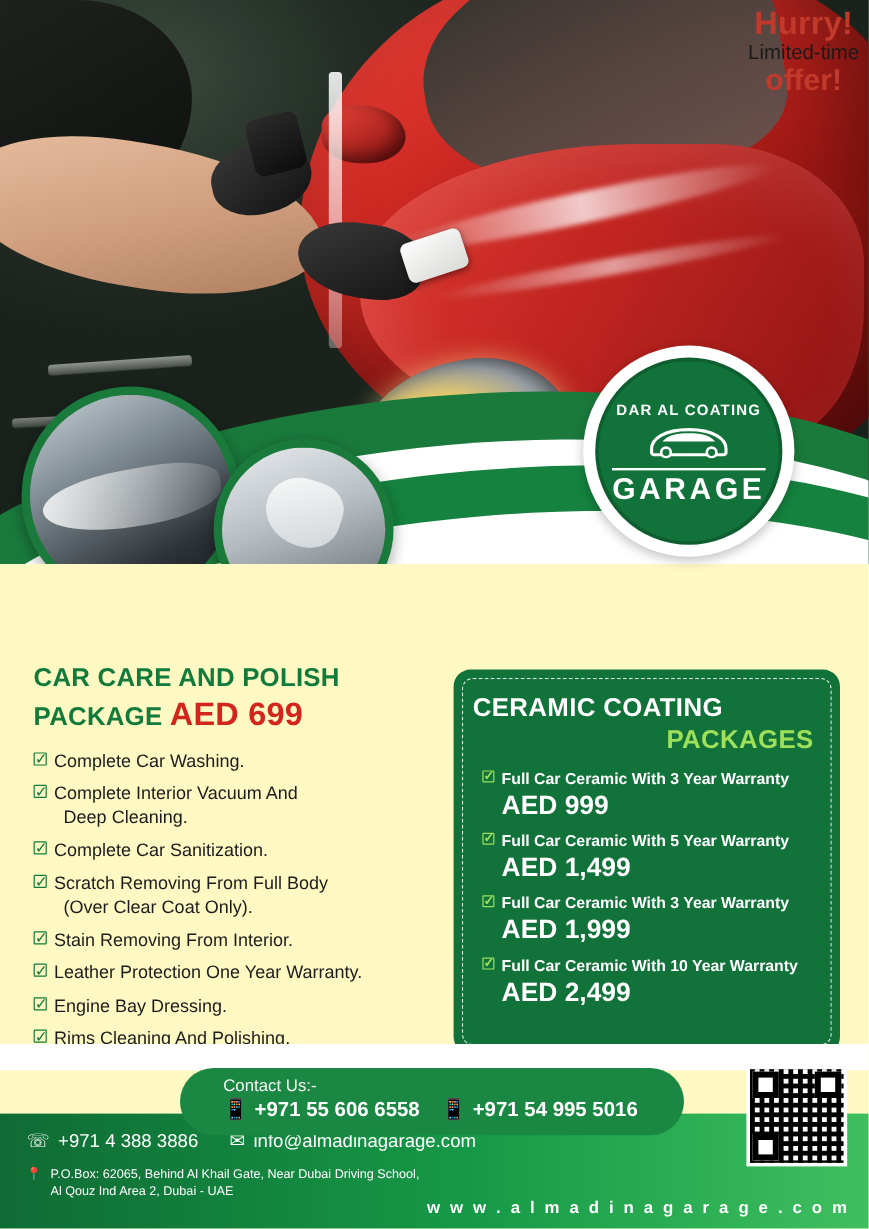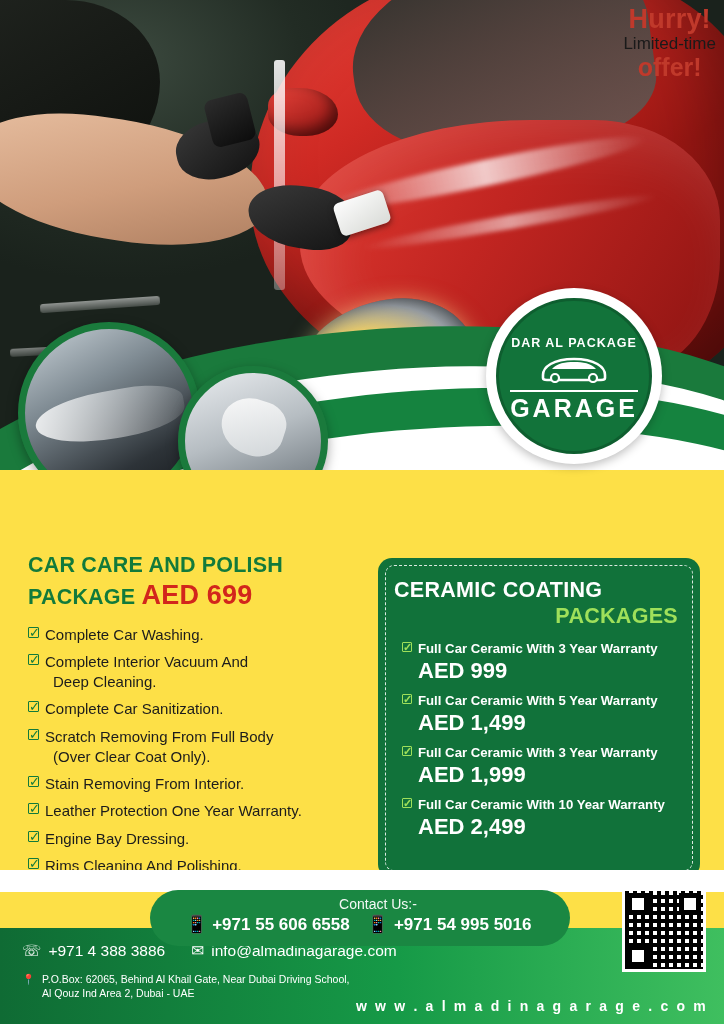--- a/index.html
+++ b/index.html
@@ -5,21 +5,21 @@
   * { box-sizing: border-box; margin: 0; padding: 0; }
   html, body {
     width: 724px; height: 1024px;
     font-family: "Liberation Sans", sans-serif;
     background: #ffffff;
     overflow: hidden;
   }
   .flyer {
     position: relative;
     width: 724px; height: 1024px;
-    background: #fde047;
+    background: #fef9c3;
     overflow: hidden;
   }
 
   
   .hero {
     position: absolute;
     top: 0; left: 0;
     width: 724px; height: 470px;
     overflow: hidden;
     background: #1e2a22;
@@ -315,21 +315,21 @@
   .contact-pill {
     position: absolute;
     left: 150px; top: 890px;
     width: 420px; height: 56px;
     background: #1a8742;
     border-radius: 28px;
     color: #fff;
     padding: 6px 0 0 36px;
     z-index: 5;
   }
-  .contact-pill .cu { font-size: 14px; opacity: .95; text-align: center; }
+  .contact-pill .cu { font-size: 14px; opacity: .95; }
   .contact-pill .nums { display: flex; gap: 18px; font-size: 17px; font-weight: bold; margin-top: 2px; }
   .contact-pill .nums span.ic { margin-right: 5px; }
 
   
   .footer {
     position: absolute;
     left: 0; bottom: 0;
     width: 724px; height: 96px;
     background: linear-gradient(90deg, #0f6b34 0%, #169a47 55%, #3fbf5f 100%);
     color: #fff;
@@ -415,21 +415,21 @@
   </div>
 
   <div class="hurry">
     <div class="h1">Hurry!</div>
     <div class="h2">Limited-time</div>
     <div class="h3">offer!</div>
   </div>
 
   <div class="logo">
     <div class="logo-inner">
-      <div class="logo-top">DAR AL PACKAGE</div>
+      <div class="logo-top">DAR AL COATING</div>
       <div class="logo-car">
         <svg width="74" height="30" viewBox="0 0 74 30" aria-hidden="true">
           <path d="M6 22 C6 14, 16 6, 37 6 C58 6, 68 14, 68 22 L68 25 C68 27, 66 27, 64 27 L10 27 C8 27, 6 27, 6 25 Z" fill="none" stroke="#ffffff" stroke-width="2.6"></path>
           <path d="M15 16 C20 10, 28 9, 37 9 C46 9, 54 10, 59 16 Z" fill="#ffffff"></path>
           <circle cx="18" cy="25" r="4" fill="#12733a" stroke="#ffffff" stroke-width="2.2"></circle>
           <circle cx="56" cy="25" r="4" fill="#12733a" stroke="#ffffff" stroke-width="2.2"></circle>
         </svg>
       </div>
       <div class="logo-bottom">GARAGE</div>
     </div>

